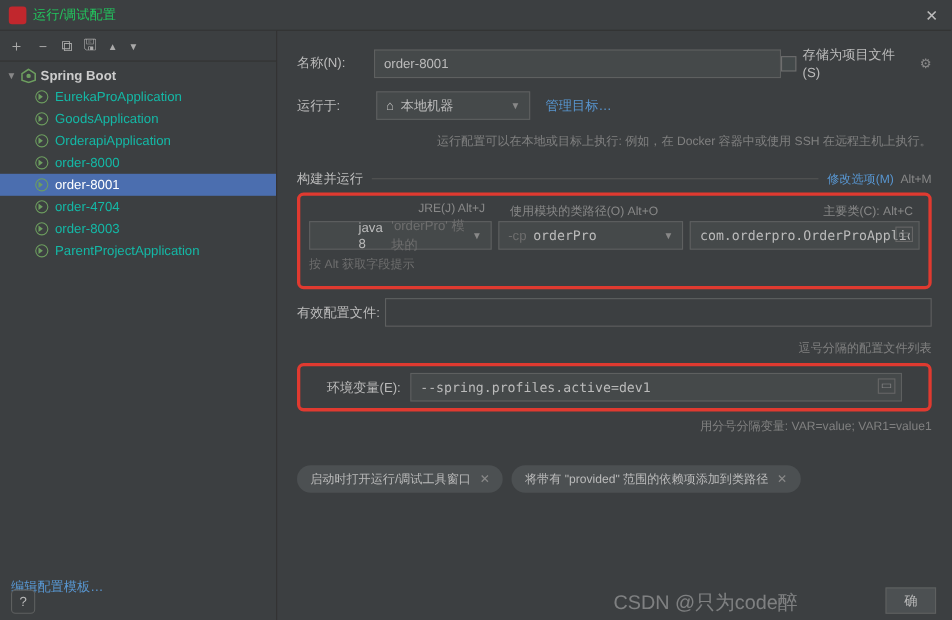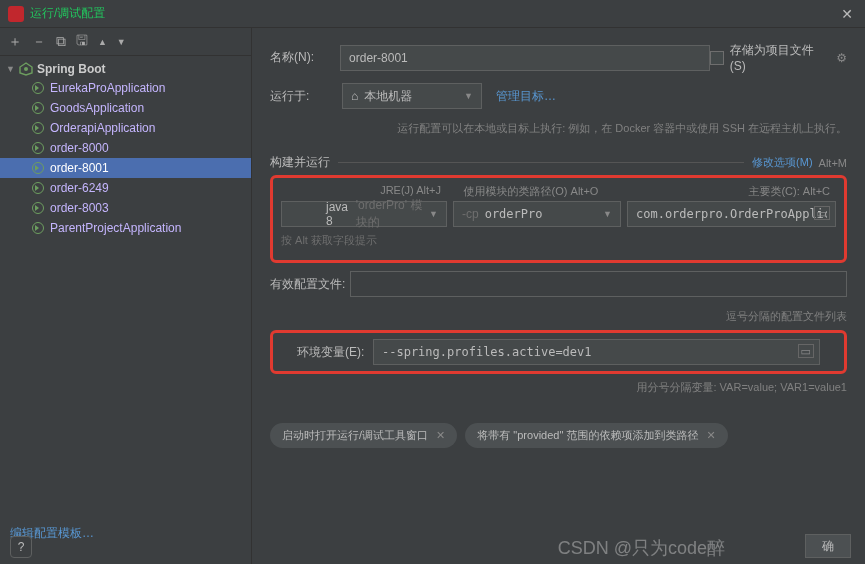--- a/index.html
+++ b/index.html
@@ -10,21 +10,21 @@
 .tb-title { flex: 1; color: #22c55e; }
 .tb-close { width: 20px; text-align: center; color: #bbb; cursor: pointer; font-size: 14px; }
 .body { flex: 1; display: flex; min-height: 0; }
 .left { width: 252px; background: #3c3f41; border-right: 1px solid #323232; display: flex; flex-direction: column; }
 .toolbar { height: 28px; display: flex; align-items: center; gap: 10px; padding: 0 8px; border-bottom: 1px solid #323232; color: #aaa; }
 .tool-btn { cursor: pointer; font-size: 14px; color: #aaa; }
 .tree { flex: 1; overflow: auto; padding-top: 4px; }
 .tree-root { display: flex; align-items: center; gap: 4px; padding: 2px 6px; color: #ccc; font-weight: bold; }
 .tree-root .arrow { font-size: 9px; color: #888; }
 .sb-icon { width: 14px; height: 14px; display: inline-flex; align-items: center; justify-content: center; }
-.tree-item { display: flex; align-items: center; gap: 6px; padding: 2px 6px 2px 32px; color: #c4b5fd; cursor: pointer; height: 20px; }
+.tree-item { display: flex; align-items: center; gap: 6px; padding: 2px 6px 2px 32px; color: #14b8a6; cursor: pointer; height: 20px; }
 .tree-item.selected { background: #4b6eaf; color: #fff; }
 .leaf-icon { width: 12px; height: 12px; border-radius: 50%; border: 1.5px solid #6d9e5f; display: inline-block; position: relative; }
 .leaf-icon::after { content:""; position:absolute; left:2px; top:2px; border-left:4px solid #6d9e5f; border-top:3px solid transparent; border-bottom:3px solid transparent;}
 .right { flex: 1; padding: 14px 18px 10px 18px; overflow: hidden; display: flex; flex-direction: column; position: relative; }
 .row { display: flex; align-items: center; margin-bottom: 10px; }
 .row-label { width: 72px; color: #bbb; }
 .text-input { flex: 1; height: 26px; background: #45494a; border: 1px solid #5e6060; color: #bbb; padding: 0 8px; font-family: inherit; font-size: 12px; }
 .text-input.long { width: 370px; flex: none; }
 .checkbox-wrap { display: flex; align-items: center; gap: 6px; margin-left: auto; color: #bbb; }
 .checkbox { width: 14px; height: 14px; border: 1px solid #6e6e6e; background: #43494a; }
@@ -107,21 +107,21 @@
             <div class="tree-item">
               <span class="leaf-icon"></span>
               <span>order-8000</span>
             </div>
             <div class="tree-item selected">
               <span class="leaf-icon"></span>
               <span>order-8001</span>
             </div>
             <div class="tree-item">
               <span class="leaf-icon"></span>
-              <span>order-6249</span>
+              <span>order-4704</span>
             </div>
             <div class="tree-item">
               <span class="leaf-icon"></span>
               <span>order-8003</span>
             </div>
             <div class="tree-item">
               <span class="leaf-icon"></span>
               <span>ParentProjectApplication</span>
             </div>
           </div>

